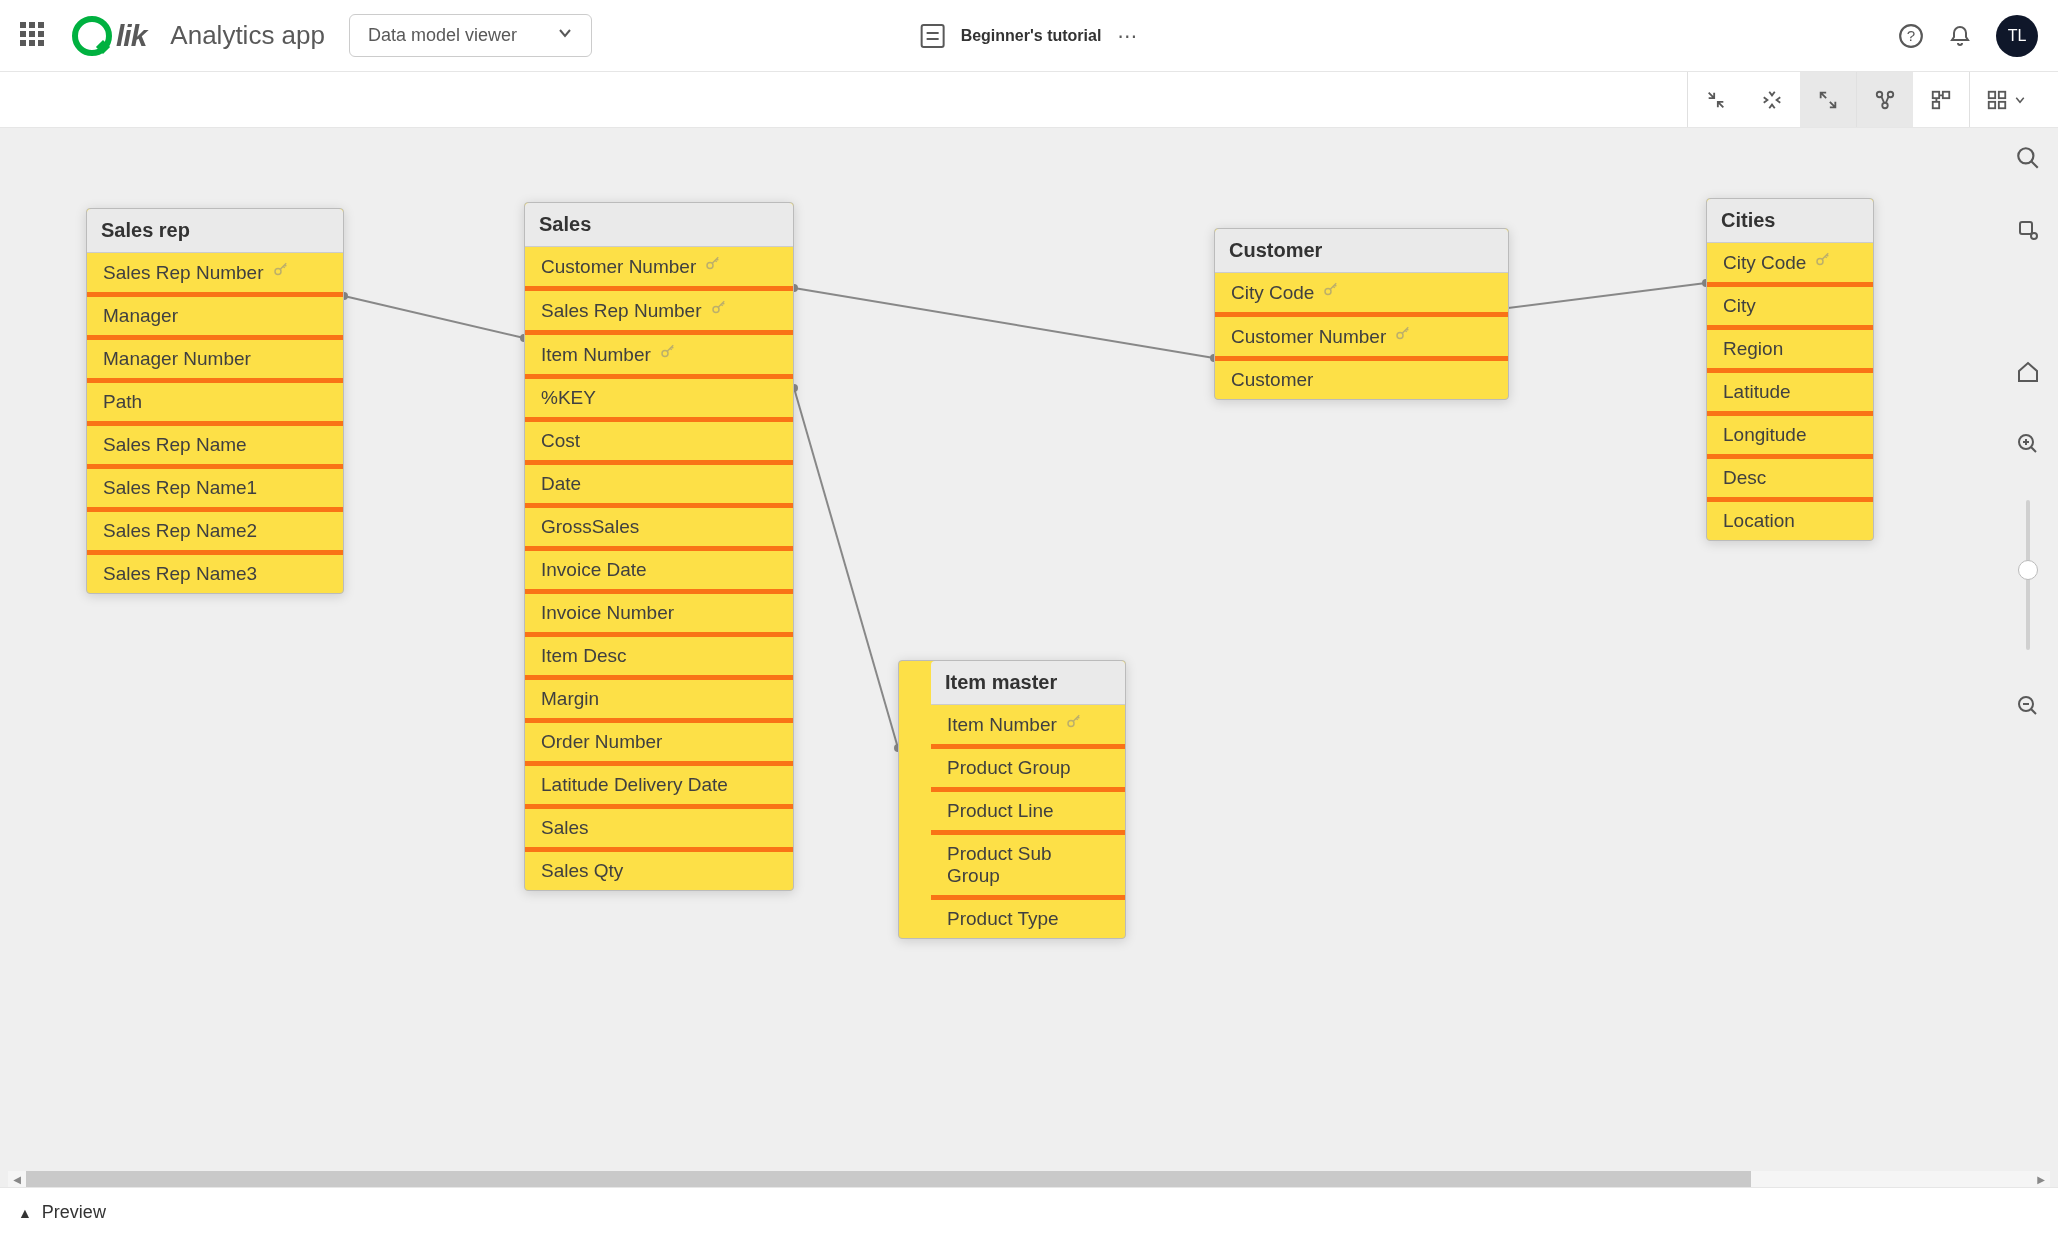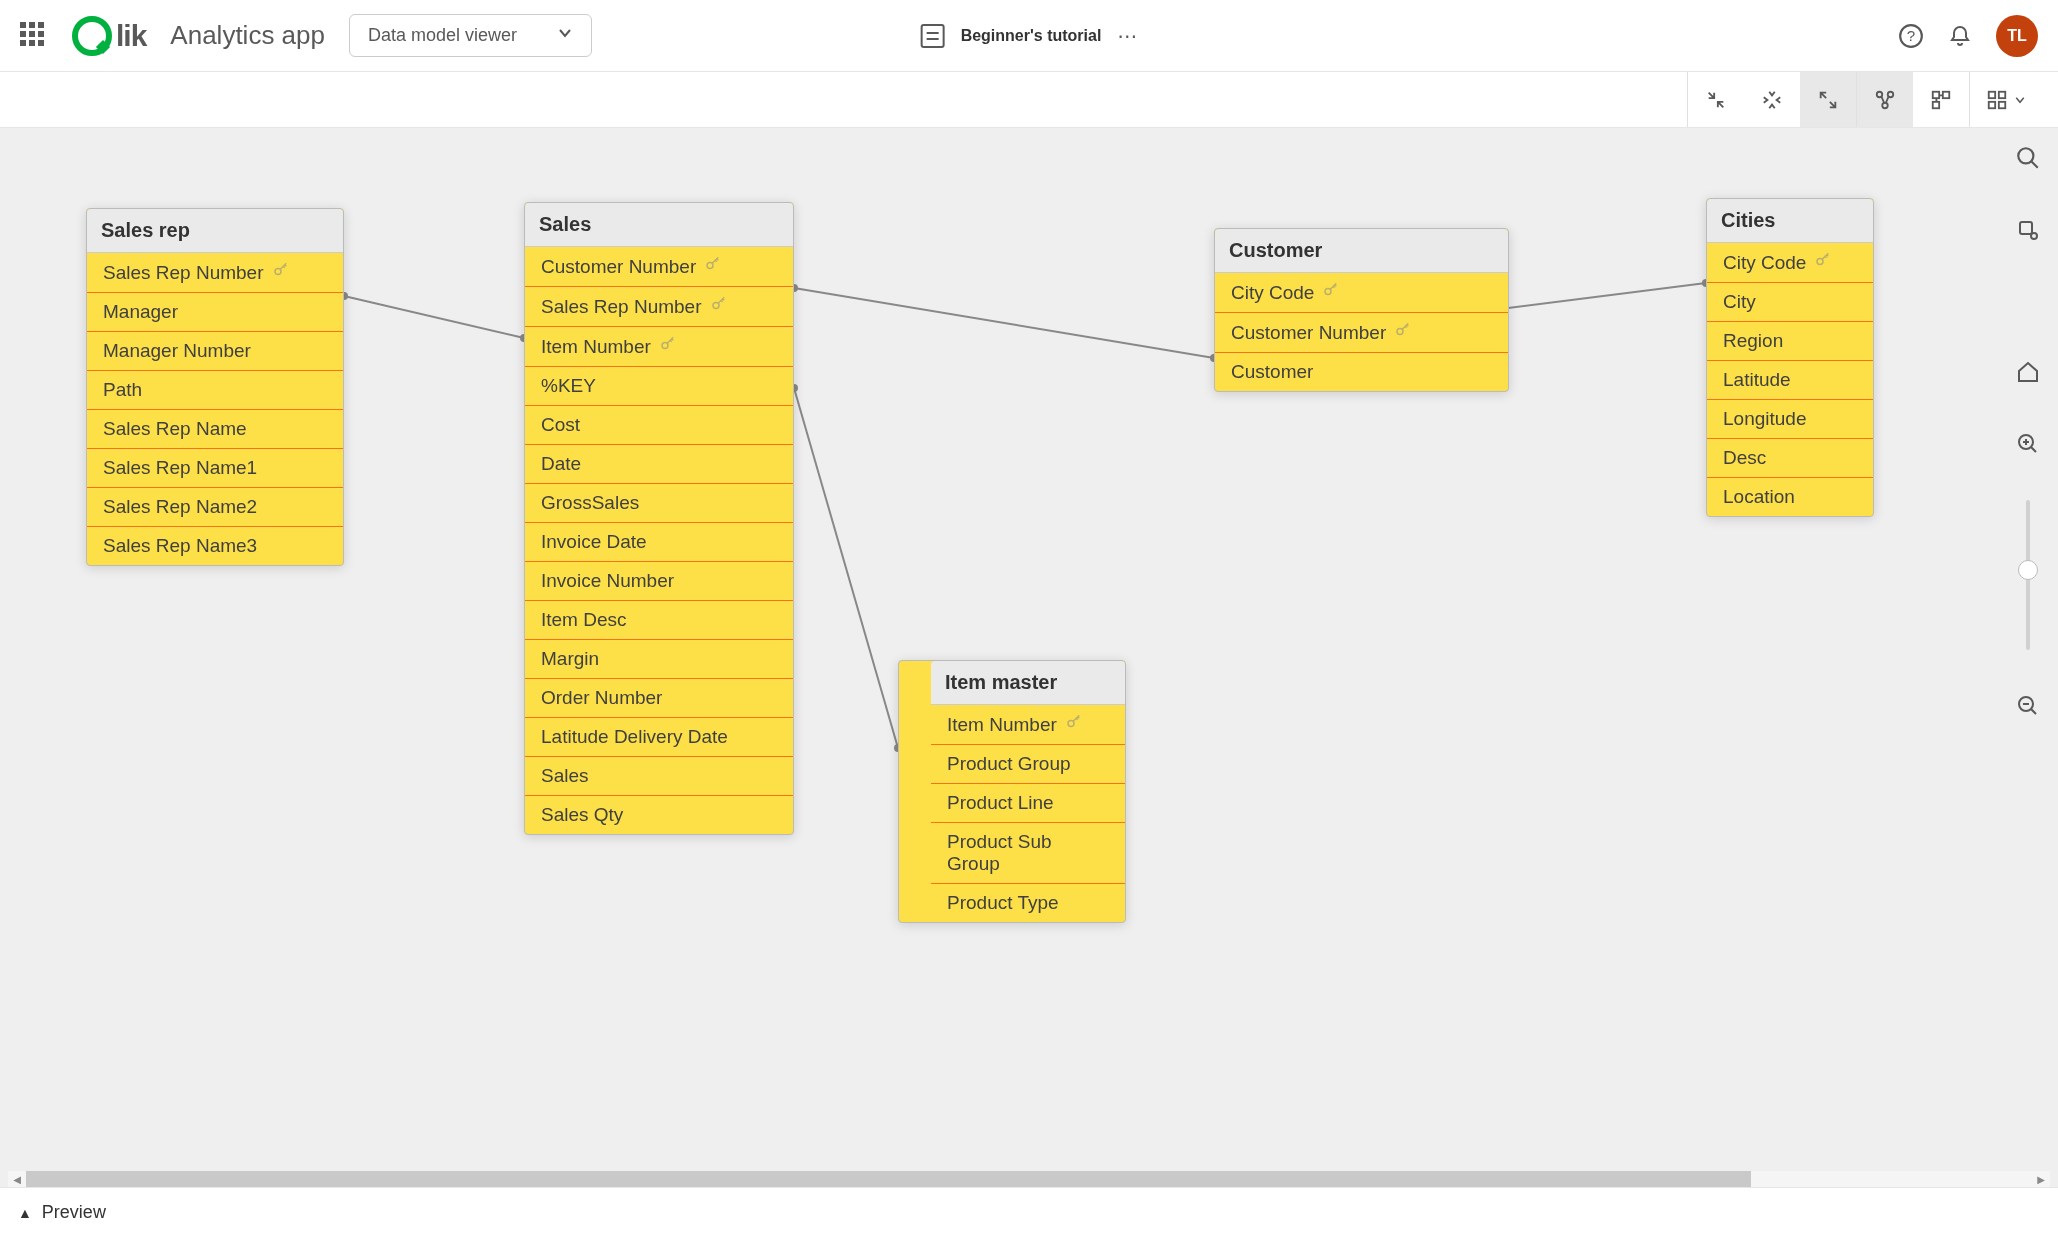--- a/index.html
+++ b/index.html
@@ -27,21 +27,21 @@
   .waffle {
     width:28px;height:28px;
     display:grid;
     grid-template-columns:repeat(3,6px);
     grid-template-rows:repeat(3,6px);
     gap:3px;
     cursor:pointer;
   }
   .waffle span{background:#595959;width:6px;height:6px;}
   .logo { display:flex; align-items:center; gap:4px; }
-  .logo-text { color:#595959; font-size:30px; font-weight:600; letter-spacing:-1px;}
+  .logo-text { color:#595959; font-size:30px; font-weight:600; letter-spacing:-1px;font-style:italic;}
   .logo-q {
     width:40px;height:40px;border:6px solid #00b140;border-radius:50%;
     position:relative;
   }
   .logo-q::after{
     content:'';position:absolute;right:-2px;bottom:-2px;width:10px;height:10px;
     background:#00b140;transform:rotate(45deg);
   }
   .app-name{font-size:26px;color:#595959;font-weight:400;}
   .dropdown-btn{
@@ -59,22 +59,22 @@
   }
   .page-icon::before{content:'';position:absolute;left:4px;right:4px;top:6px;height:2px;background:#595959;}
   .page-icon::after{content:'';position:absolute;left:4px;right:4px;top:12px;height:2px;background:#595959;}
   .tutorial-name{font-size:16px;font-weight:600;color:#333;}
   .dots{font-size:20px;color:#595959;cursor:pointer;}
   .header-right{
     margin-left:auto;display:flex;align-items:center;gap:24px;
   }
   .icon-btn{cursor:pointer;color:#595959;display:flex;align-items:center;justify-content:center;}
   .avatar{
-    width:42px;height:42px;border-radius:50%;background:#c2410c;color:#fff;
-    display:flex;align-items:center;justify-content:center;font-weight:700;font-size:16px;
+    width:42px;height:42px;border-radius:50%;background:#0f172a;color:#fff;
+    display:flex;align-items:center;justify-content:center;font-weight:400;font-size:16px;
   }
 
   
   .sub-toolbar{
     height:56px;border-bottom:1px solid #e6e6e6;
     display:flex;align-items:center;justify-content:flex-end;
     padding:0 16px;gap:0;
     background:#fff;
   }
   .tool-group{display:flex;align-items:center;border-left:1px solid #e0e0e0;height:100%;}
@@ -98,21 +98,21 @@
   .table-box{
     position:absolute;background:#fde047;border:1px solid #bbb;border-radius:4px;
     box-shadow:0 2px 12px rgba(0,0,0,0.15);
     width:260px;
   }
   .table-head{
     padding:10px 14px;font-weight:600;font-size:20px;background:#eaeaea;
     border-bottom:1px solid #ccc;border-radius:4px 4px 0 0;cursor:move;
   }
   .field{
-    padding:8px 16px;border-bottom:1px solid #f97316;font-size:19px;color:#404040;
+    padding:8px 16px;border-bottom:5px solid #f97316;font-size:19px;color:#404040;
     display:flex;align-items:center;gap:8px;cursor:pointer;
   }
   .field:last-child{border-bottom:none;}
   .key-icon-wrap{opacity:0.55;}
 
   
   .float-rail{
     position:absolute;right:14px;top:14px;display:flex;flex-direction:column;
     align-items:center;gap:40px;
   }

